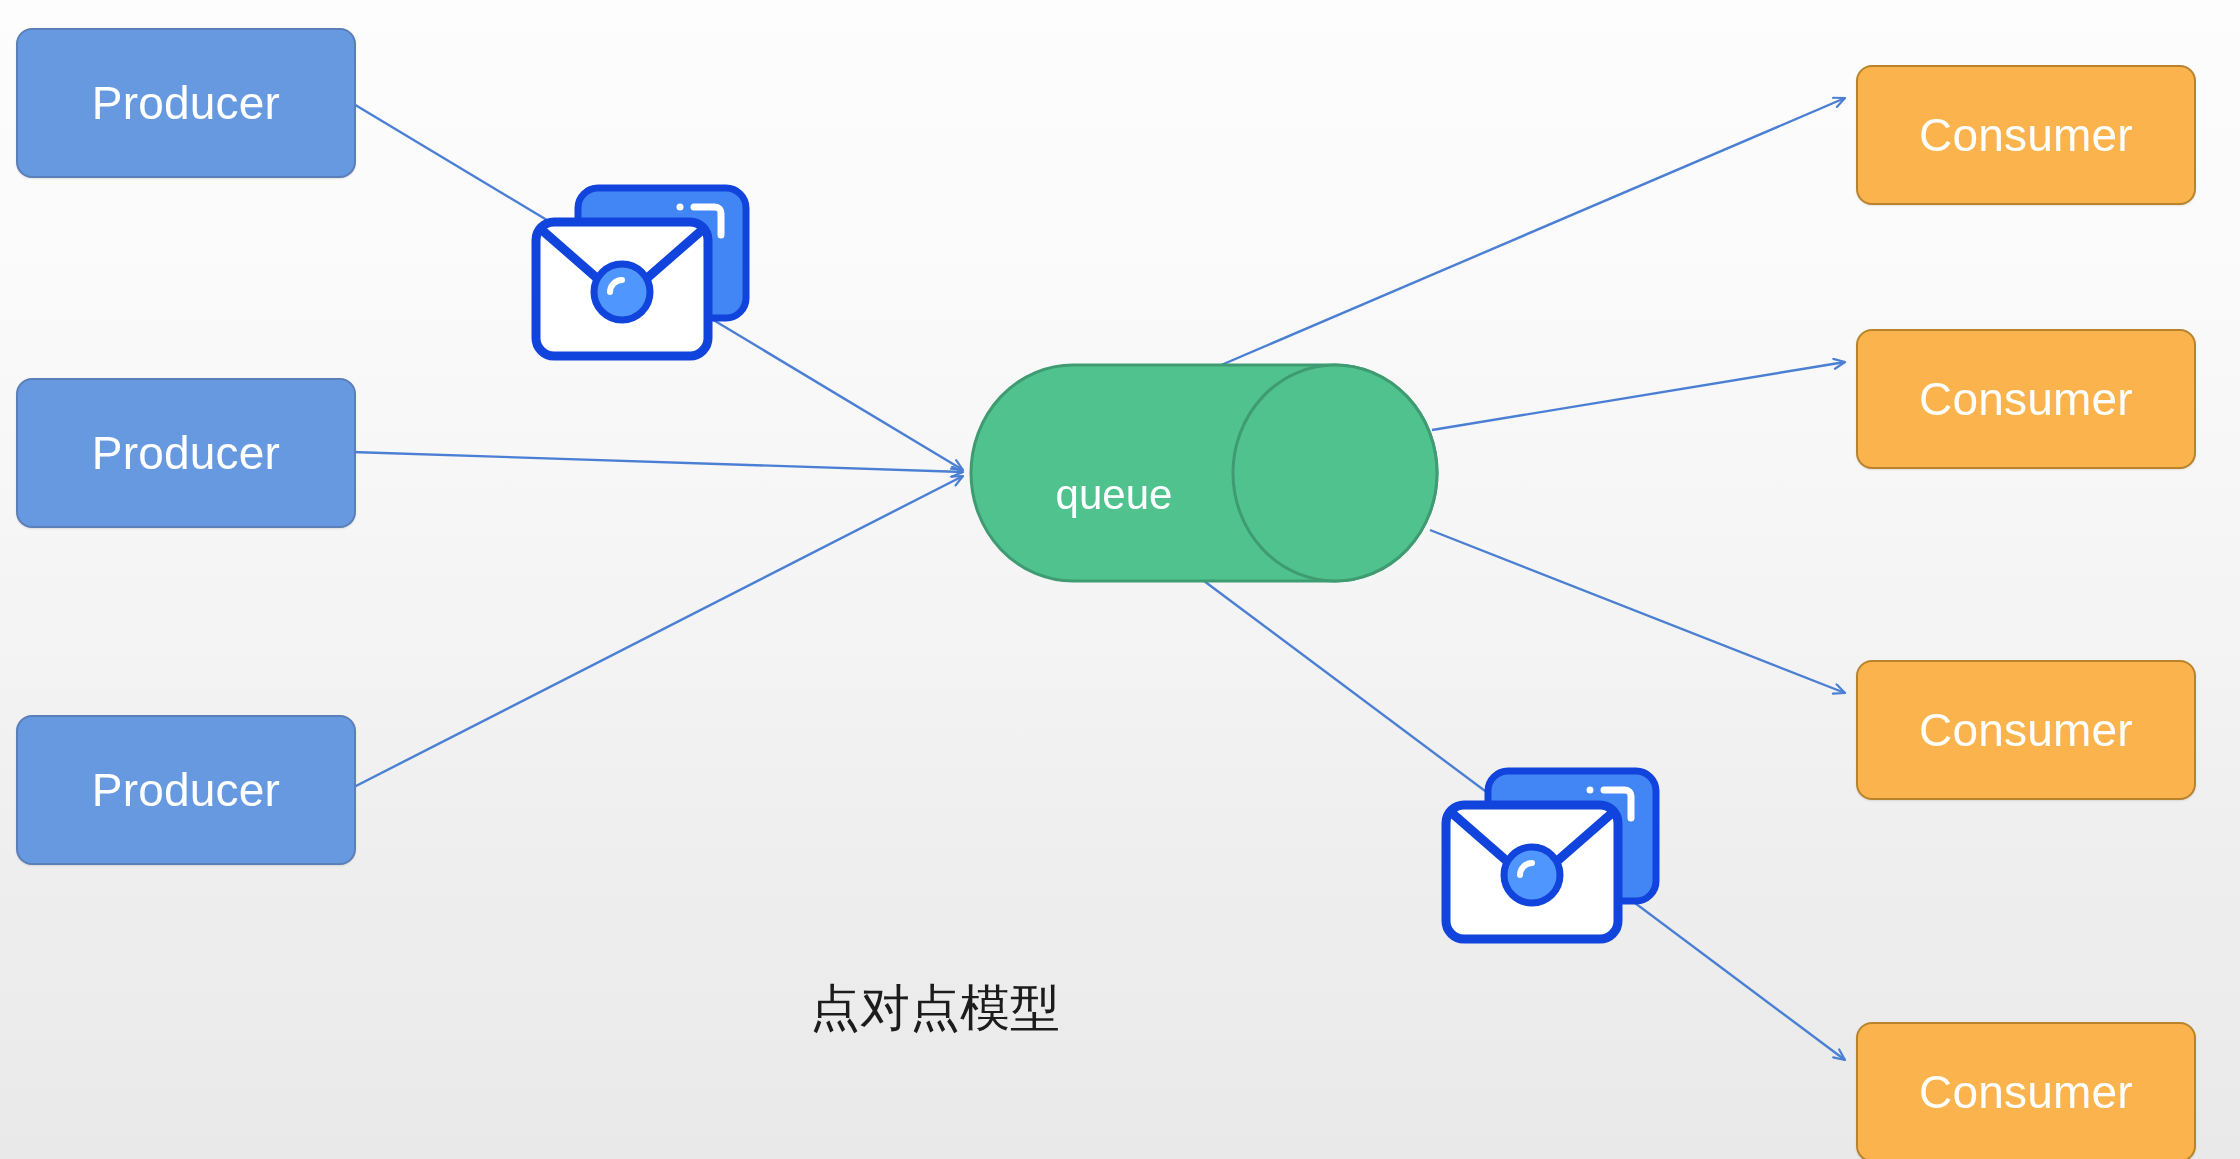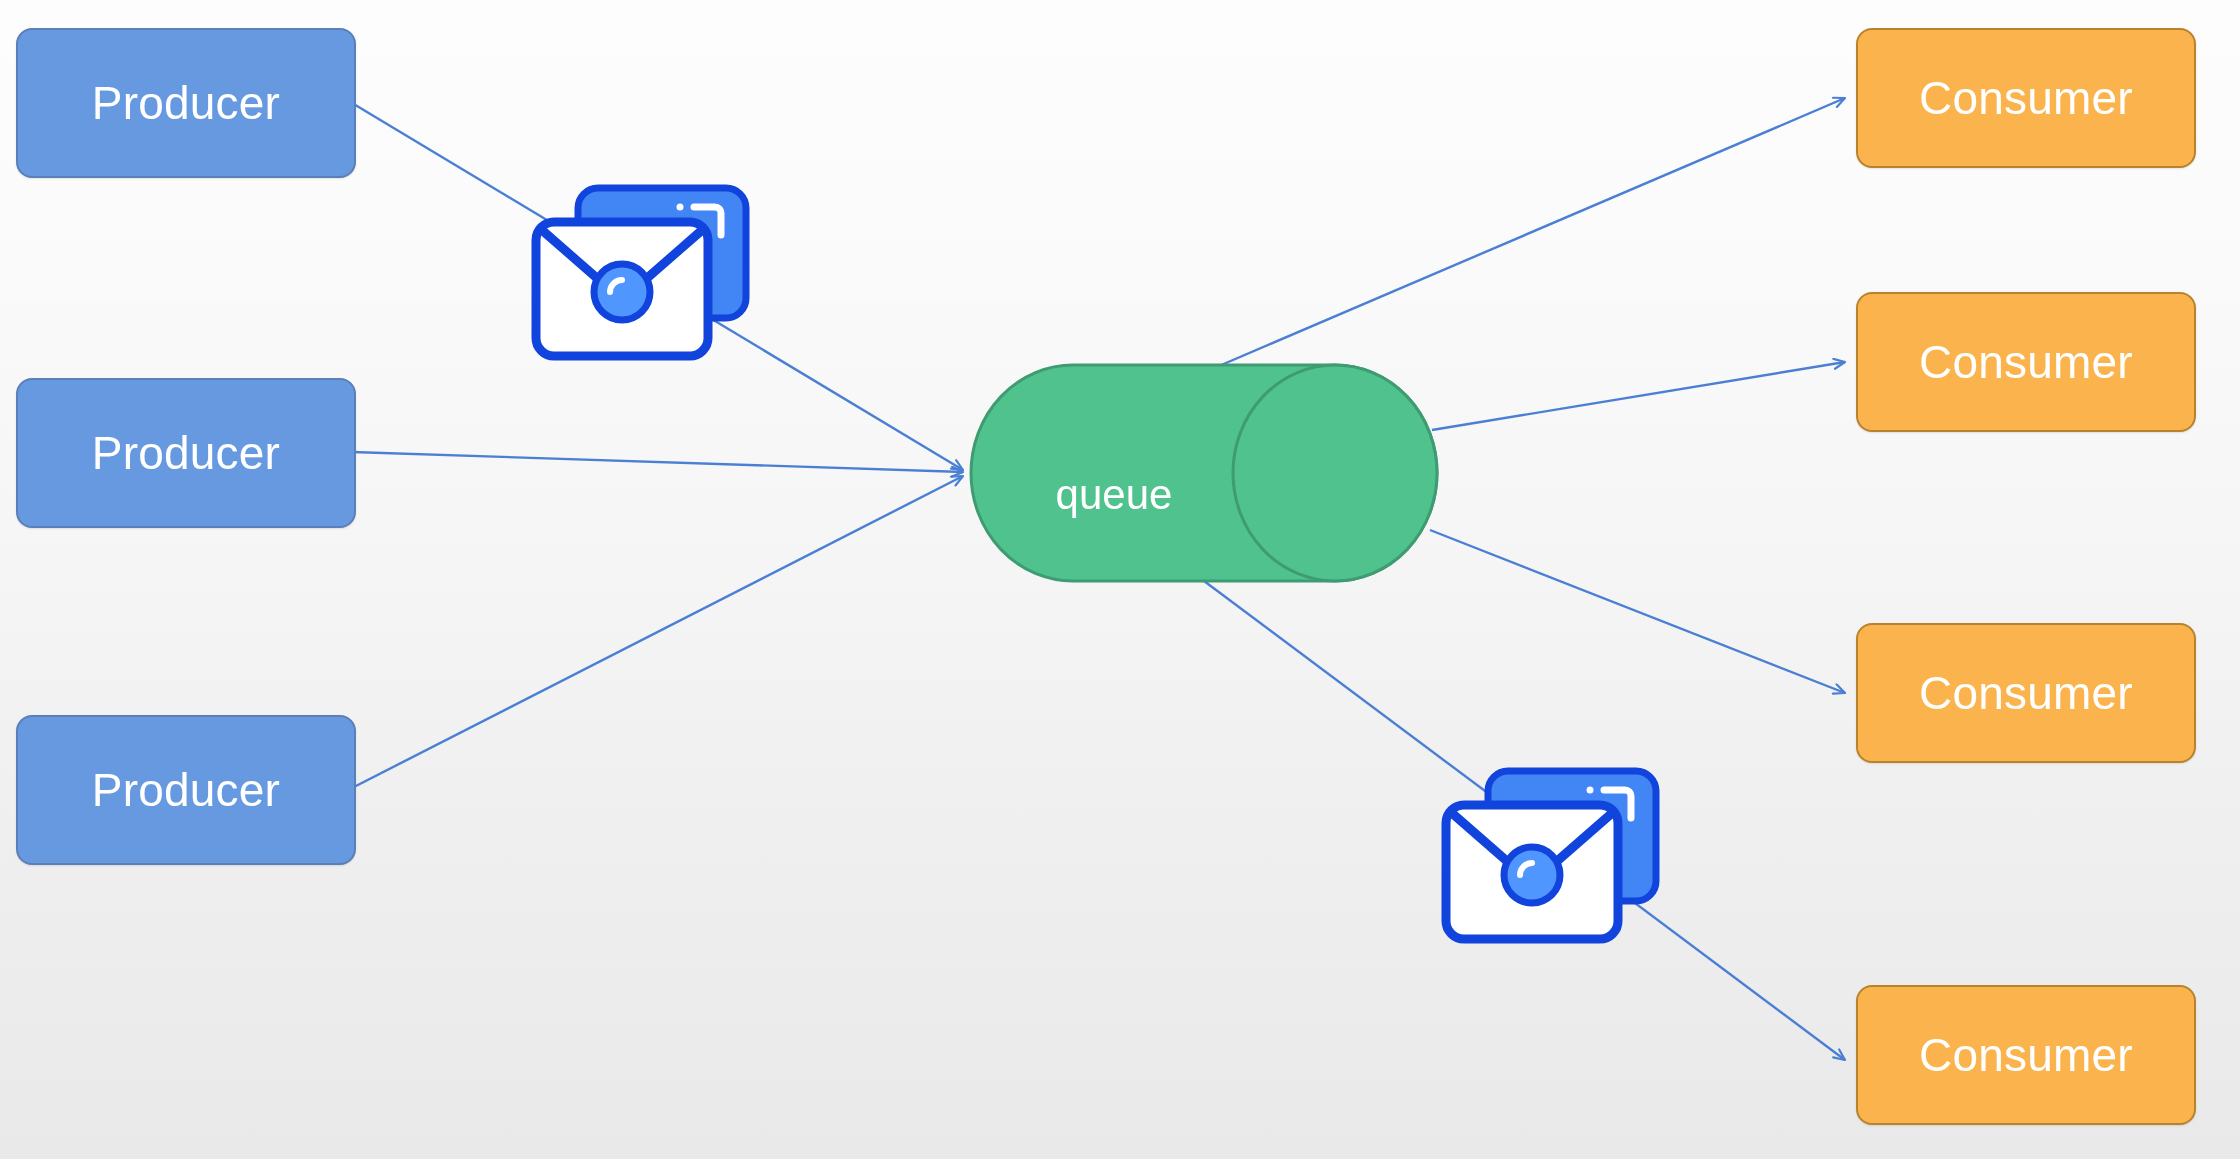--- a/index.html
+++ b/index.html
@@ -40,20 +40,21 @@
     background: #6699e0;
     border: 2px solid #5b7fb8;
     font-size: 46px;
     box-shadow: 0 1px 2px rgba(0,0,0,0.10);
   }
   .consumer {
     background: #fbb44d;
     border: 2px solid #b9832c;
     font-size: 46px;
     box-shadow: 0 1px 2px rgba(0,0,0,0.10);
+    margin-top: 37px;
   }
   .queue-wrap {
     position: absolute;
   }
   .queue-label {
     position: absolute;
     color: #ffffff;
     font-size: 42px;
     white-space: nowrap;
     left: 0;
@@ -148,14 +149,15 @@
       <rect x="48" y="6" width="168" height="130" rx="20" ry="20" fill="#4285f4" stroke="#1144dd" stroke-width="7"></rect>
       <path d="M164,25 L185,25 A6,6 0 0 1 191,31 L191,53" fill="none" stroke="#ffffff" stroke-width="7" stroke-linecap="round" stroke-linejoin="round"></path>
       <circle cx="150" cy="25" r="3.5" fill="#ffffff"></circle>
       <rect x="6" y="40" width="172" height="134" rx="18" ry="18" fill="#ffffff" stroke="#1144dd" stroke-width="9"></rect>
       <path d="M13,49 L92,118 L171,49" fill="none" stroke="#1144dd" stroke-width="9" stroke-linecap="round" stroke-linejoin="round"></path>
       <circle cx="92" cy="110" r="28" fill="#4f96ff" stroke="#1144dd" stroke-width="7"></circle>
       <path d="M80,110 A12,12 0 0 1 92,98" fill="none" stroke="#ffffff" stroke-width="6" stroke-linecap="round"></path>
     </svg>
   </div>
 
+  <div class="caption" style="left:810px; top:975px;">点对点模型</div>
 
 </div>
 
 </body></html>

